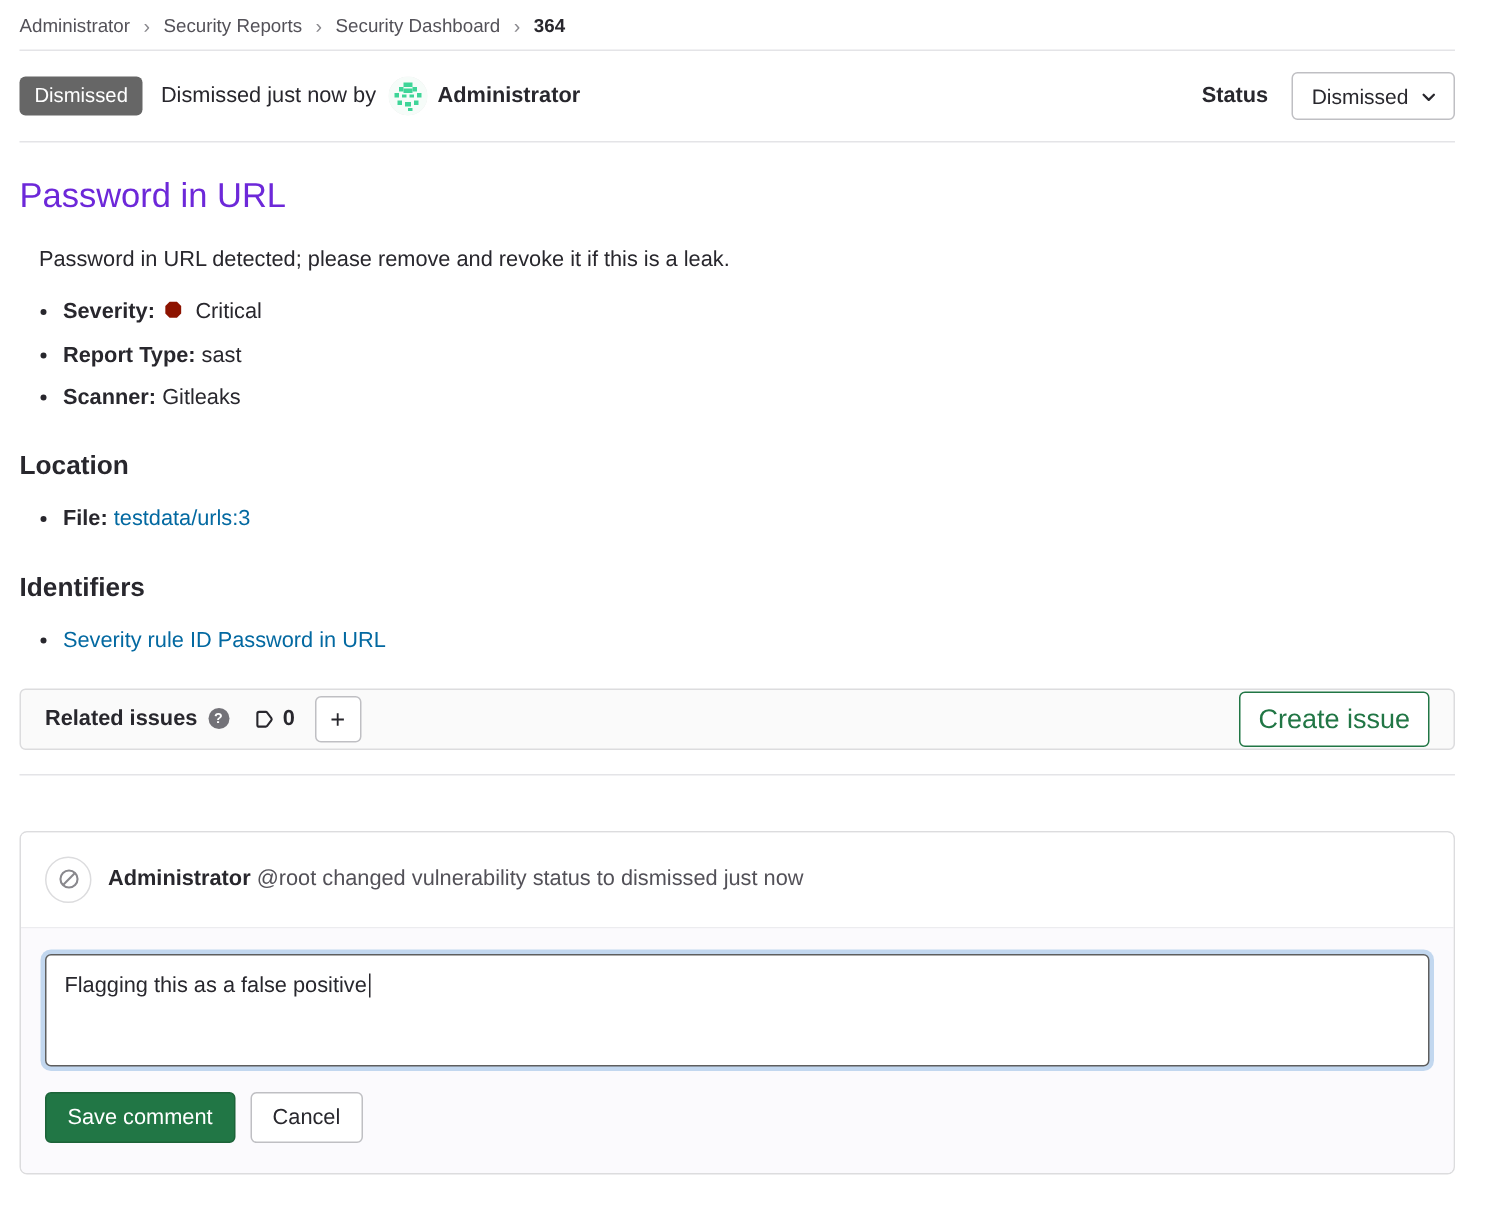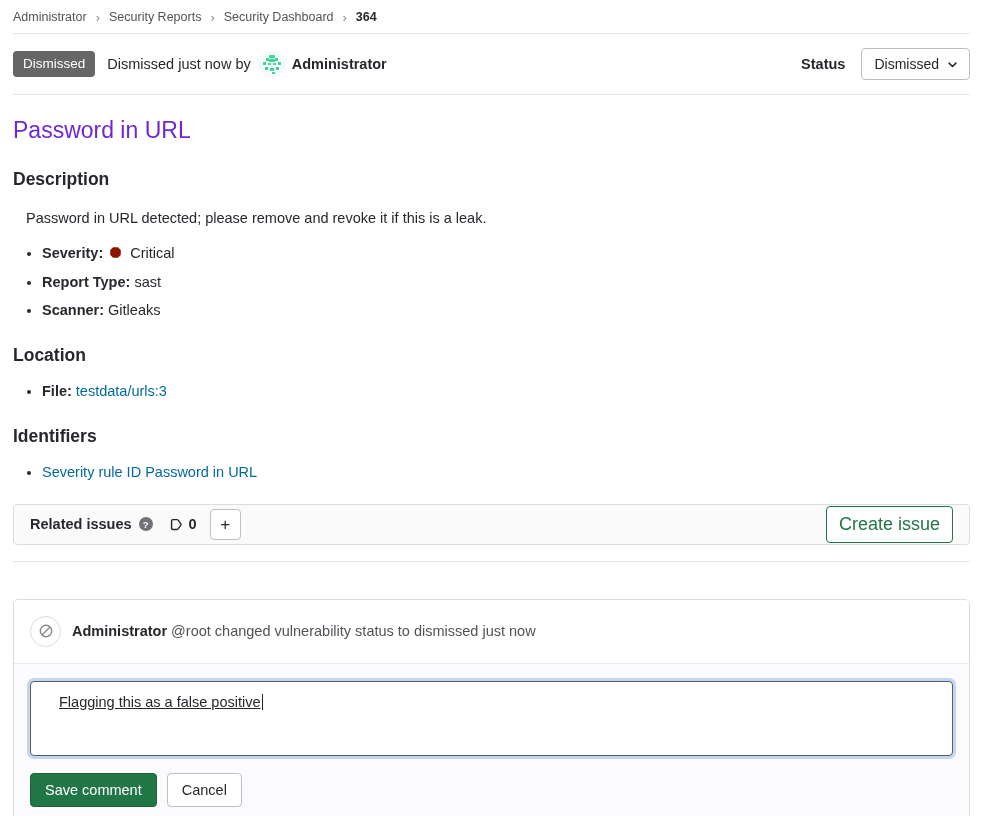--- a/index.html
+++ b/index.html
@@ -86,22 +86,22 @@
     width: 31px; height: 31px; border-radius: 50%; border: 1px solid #dcdcde; background: #fff;
     display: flex; align-items: center; justify-content: center; flex: none;
   }
   .activity-text { color: #535158; }
   .activity-text .author-strong { color: #28272d; }
   .card-inner-divider { border-top: 1px solid #ececef; }
   .reply-section { background: #fbfafd; padding: 17px 16px 20px; }
   .comment-box {
     background: #fff; border: 1px solid #5e5e5e; border-radius: 4px;
     box-shadow: 0 0 0 3px #c2d7ef;
-    min-height: 75px; padding: 10px 28px; font-size: 14.5px; line-height: 1.4;
-    cursor: text; white-space: pre-wrap; text-decoration: underline;
+    min-height: 75px; padding: 10px 12px; font-size: 14.5px; line-height: 1.4;
+    cursor: text; white-space: pre-wrap;
   }
   .caret { display: inline-block; width: 1.5px; height: 16px; background: #28272d; vertical-align: text-bottom; margin-left: 1px; }
   .btn-row { display: flex; gap: 10px; margin-top: 17px; }
   .btn-primary {
     background: #217645; border: 1px solid #1c6339; color: #fff;
     border-radius: 4px; padding: 8px 14px; font-size: 14.5px; cursor: pointer;
   }
   .btn-default {
     background: #fff; border: 1px solid #bfbfc3; color: #28272d;
     border-radius: 4px; padding: 8px 14px; font-size: 14.5px; cursor: pointer;
@@ -162,21 +162,20 @@
       <svg width="11" height="11" viewBox="0 0 16 16">
         <path d="M3 6l5 5 5-5" fill="none" stroke="#28272d" stroke-width="2.2" stroke-linecap="round" stroke-linejoin="round"></path>
       </svg>
     </button>
   </div>
 
   <hr class="divider">
 
   <h1 class="page-title">Password in URL</h1>
 
-  <h2 class="section-heading">Description</h2>
   <p class="description-body">Password in URL detected; please remove and revoke it if this is a leak.</p>
 
   <ul class="detail-list">
     <li>
       <span class="field-label">Severity:</span><span class="sev-icon"><svg width="13" height="13" viewBox="0 0 16 16">
             <polygon points="5,1.5 11,1.5 14.5,5 14.5,11 11,14.5 5,14.5 1.5,11 1.5,5" fill="#8d1300"></polygon>
           </svg></span><span>Critical</span>
     </li>
     <li>
       <span class="field-label">Report Type:</span>

